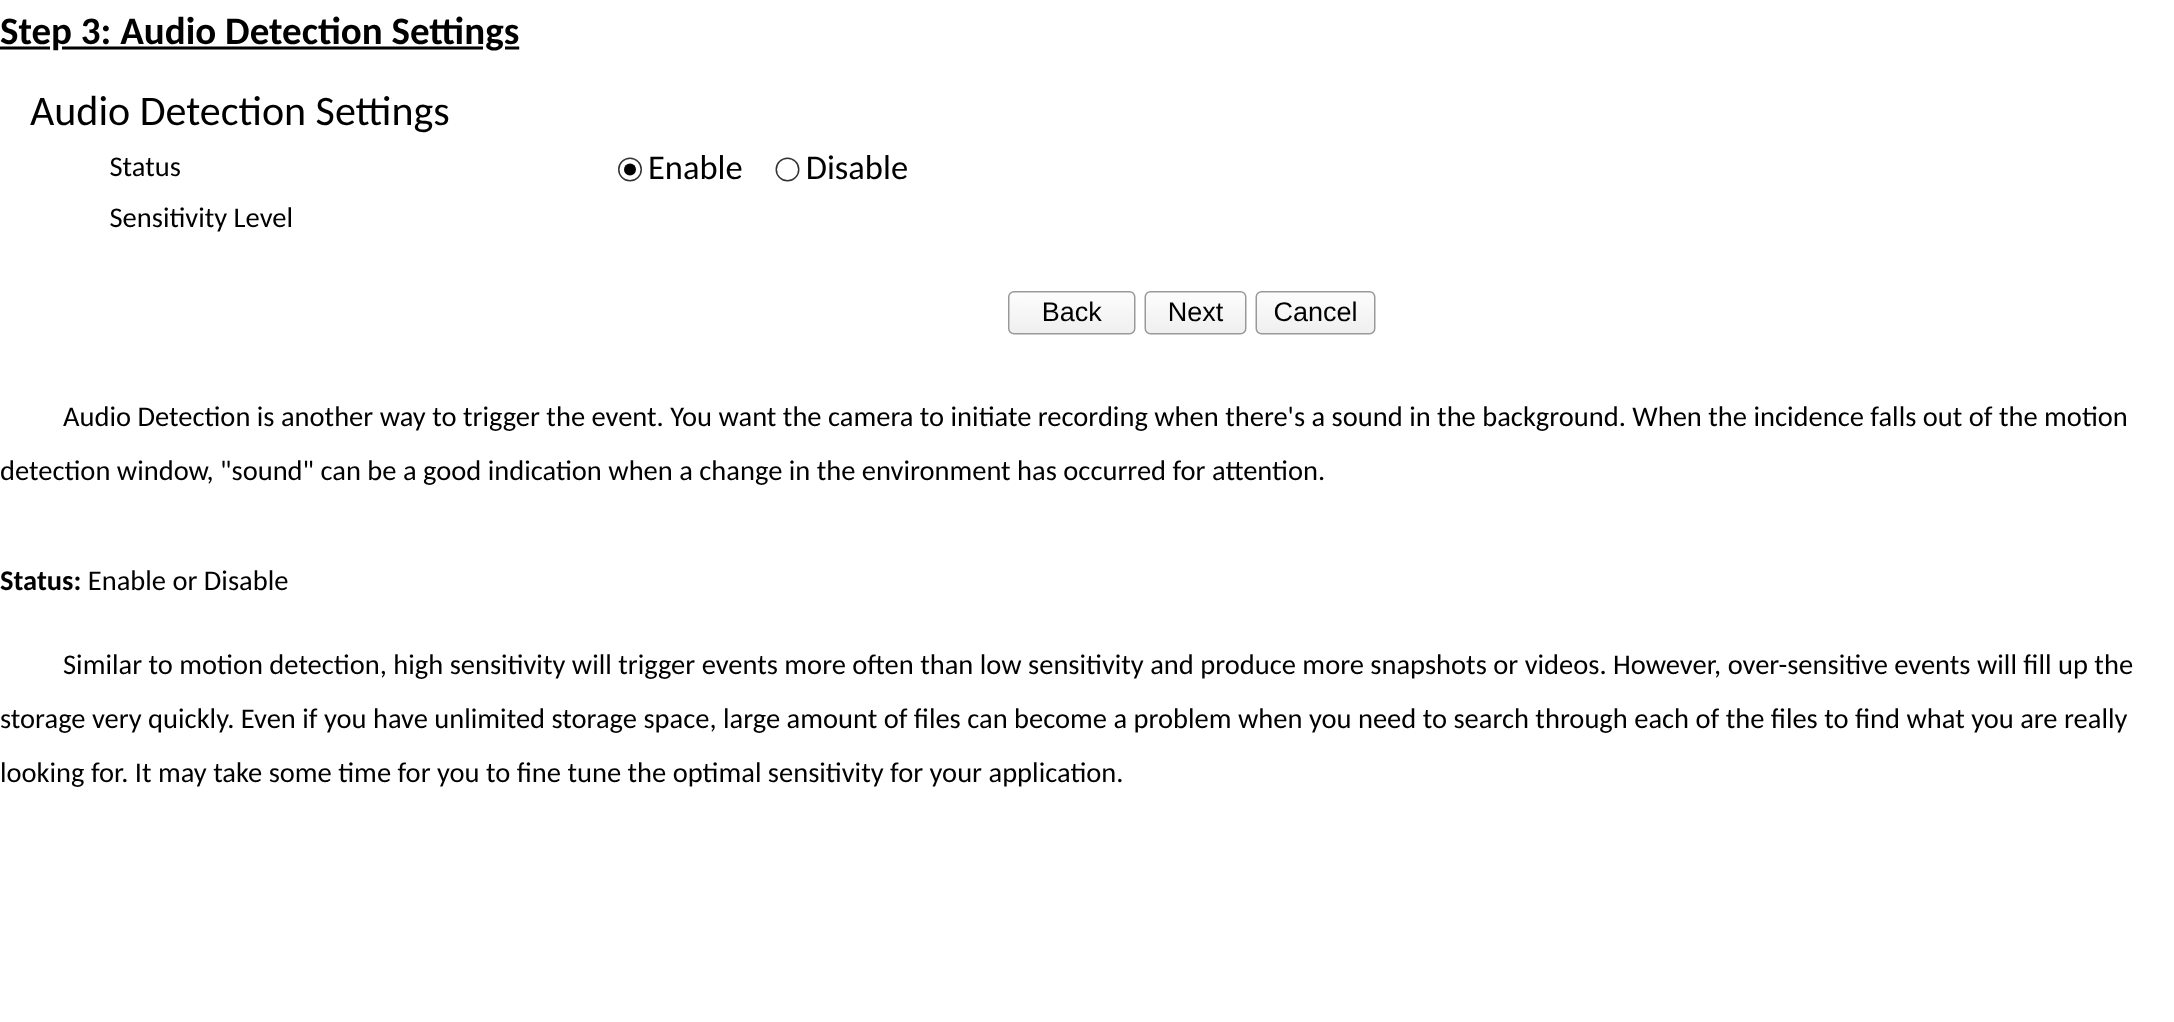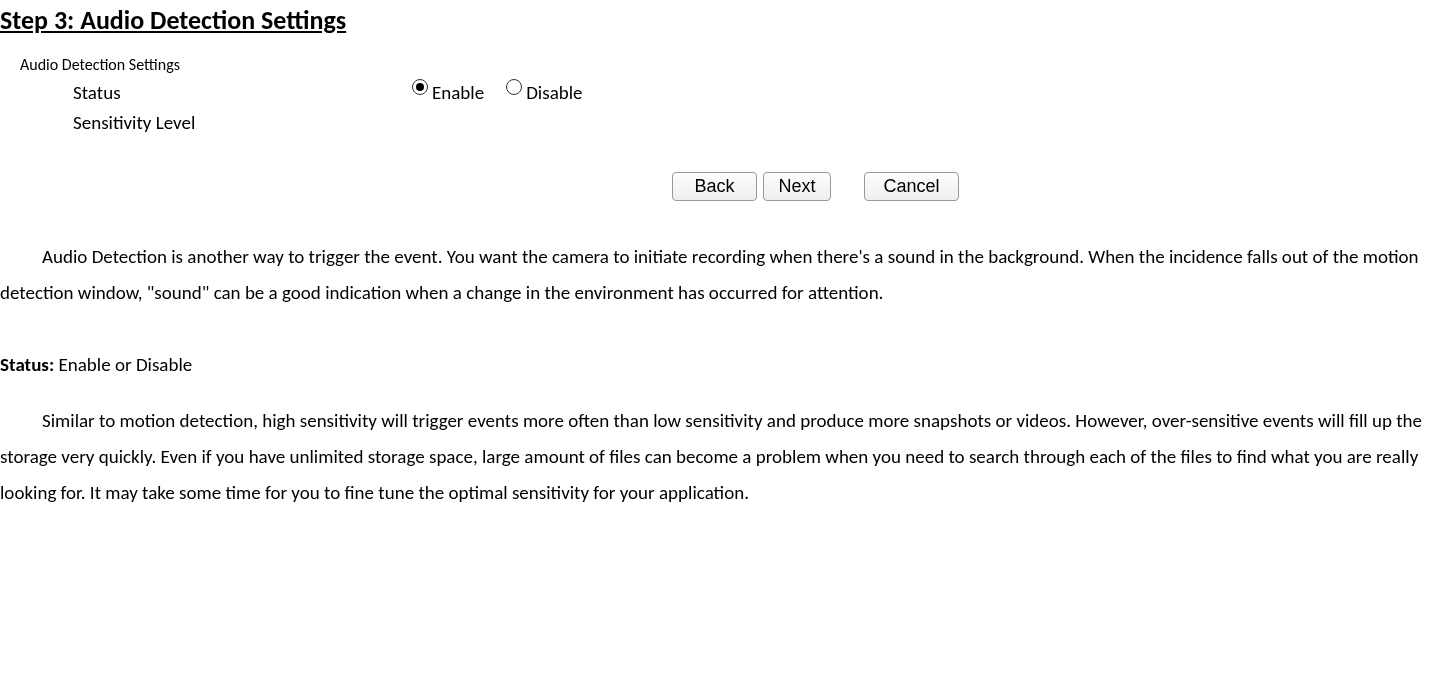--- a/index.html
+++ b/index.html
@@ -21,21 +21,21 @@
       font-size: 26px;
       text-decoration: underline;
       margin-bottom: 18px;
       line-height: 1.2;
     }
     .settings-panel {
       margin-left: 20px;
       margin-bottom: 38px;
     }
     .panel-title {
-      font-size: 16px;
+      font-size: 28px;
       font-weight: normal;
       margin-bottom: 2px;
       line-height: 1.4;
     }
     .setting-row {
       display: flex;
       align-items: center;
       line-height: 1.5;
       margin-bottom: 2px;
       margin-left: 47px;
@@ -45,23 +45,23 @@
       font-size: 19px;
       padding-left: 6px;
     }
     .radio-group {
       display: flex;
       align-items: center;
       gap: 22px;
     }
     .radio-item {
       display: flex;
-      align-items: flex-start;
+      align-items: center;
       gap: 4px;
-      font-size: 19px;
+      font-size: 23px;
     }
     .radio-outer {
       width: 16px;
       height: 16px;
       border: 1.5px solid #333;
       border-radius: 50%;
       display: inline-flex;
       align-items: center;
       justify-content: center;
       background: #fff;
@@ -117,21 +117,21 @@
       font-size: 18px;
       padding: 3px 0;
       border: 1px solid #999;
       border-radius: 4px;
       background: linear-gradient(#fdfdfd, #efefef);
       cursor: pointer;
       text-align: center;
     }
     .btn-back { width: 85px; }
     .btn-next { width: 68px; }
-    .btn-cancel { width: 95px; margin-left: 27px; }
+    .btn-cancel { width: 80px; }
     .body-text {
       margin-bottom: 0;
     }
     .indent {
       text-indent: 42px;
     }
     .para-gap {
       margin-bottom: 36px;
     }
     .defs {

